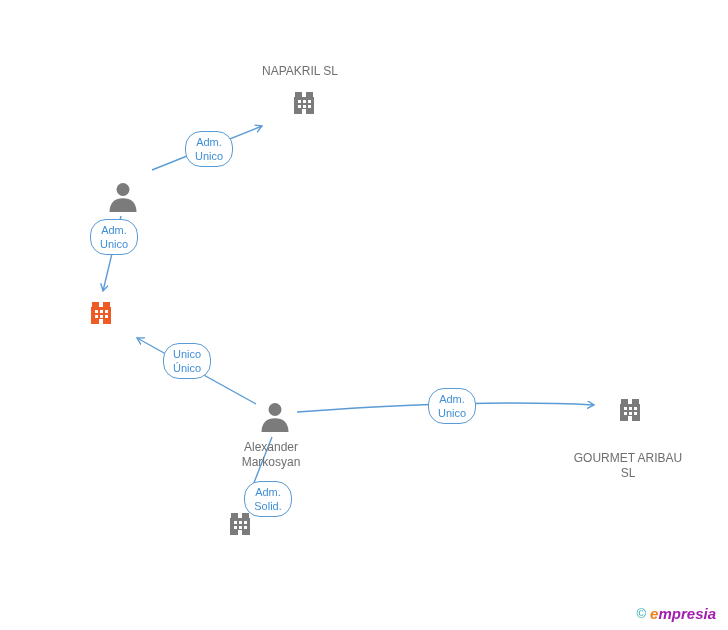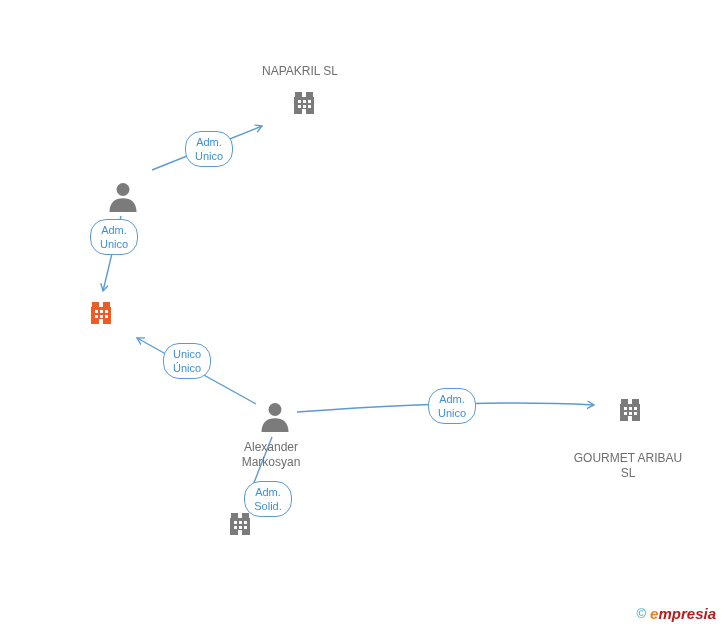--- a/index.html
+++ b/index.html
@@ -56,21 +56,21 @@
     font-size: 15px;
     font-style: italic;
     font-weight: bold;
     display: flex;
     align-items: center;
     gap: 4px;
     cursor: pointer;
   }
   .brand .copy { color: #2aa8b0; font-weight: normal; font-style: normal; font-size: 13px; }
   .brand .first { color: #ef7e1a; }
-  .brand .rest { color: #b91c1c; }
+  .brand .rest { color: #a21caf; }
 </style>
 </head>
 <body>
 
 <div id="canvas">
 
   <svg class="connectors">
     <defs>
       <marker id="arrow" markerWidth="9" markerHeight="9" refX="7" refY="4" orient="auto" markerUnits="userSpaceOnUse">
         <path d="M0,0 L7,4 L0,8" fill="none" stroke="#5b9bd5" stroke-width="1.4"></path>

